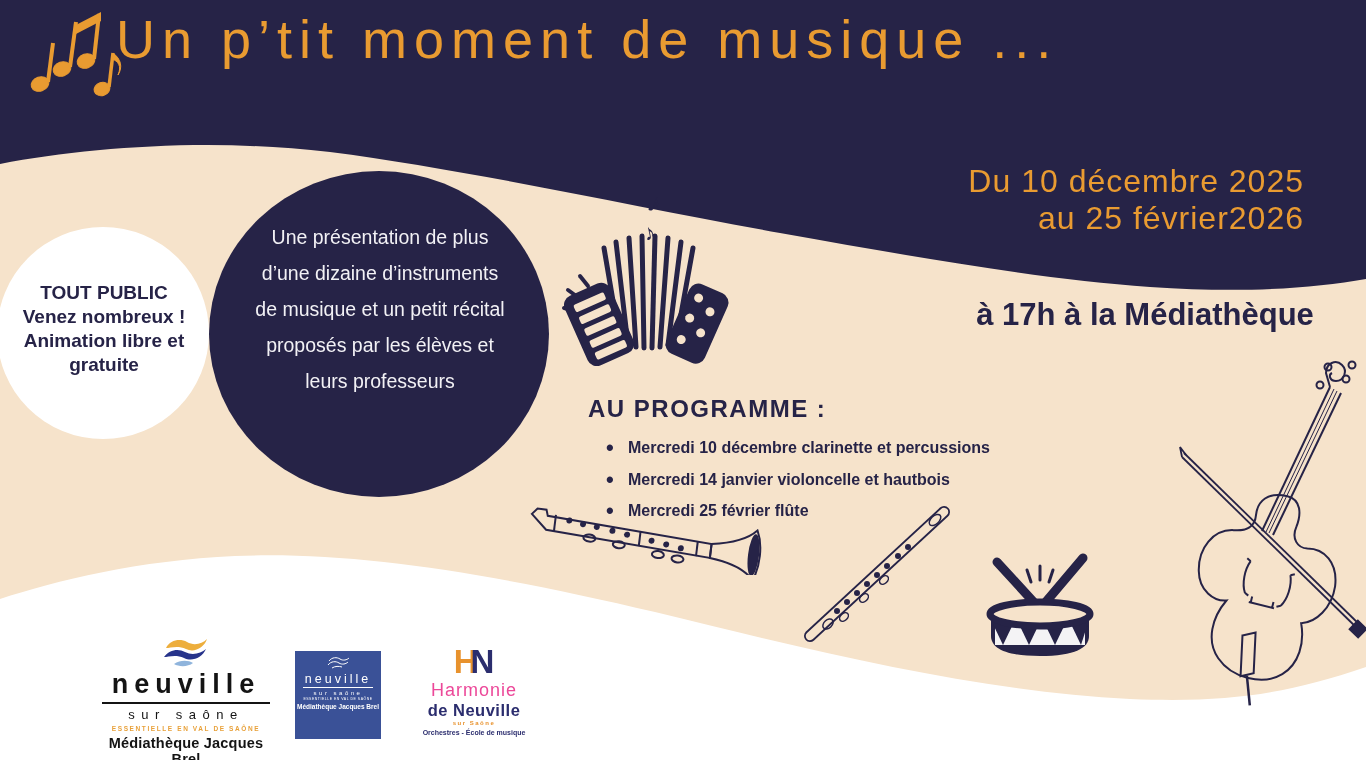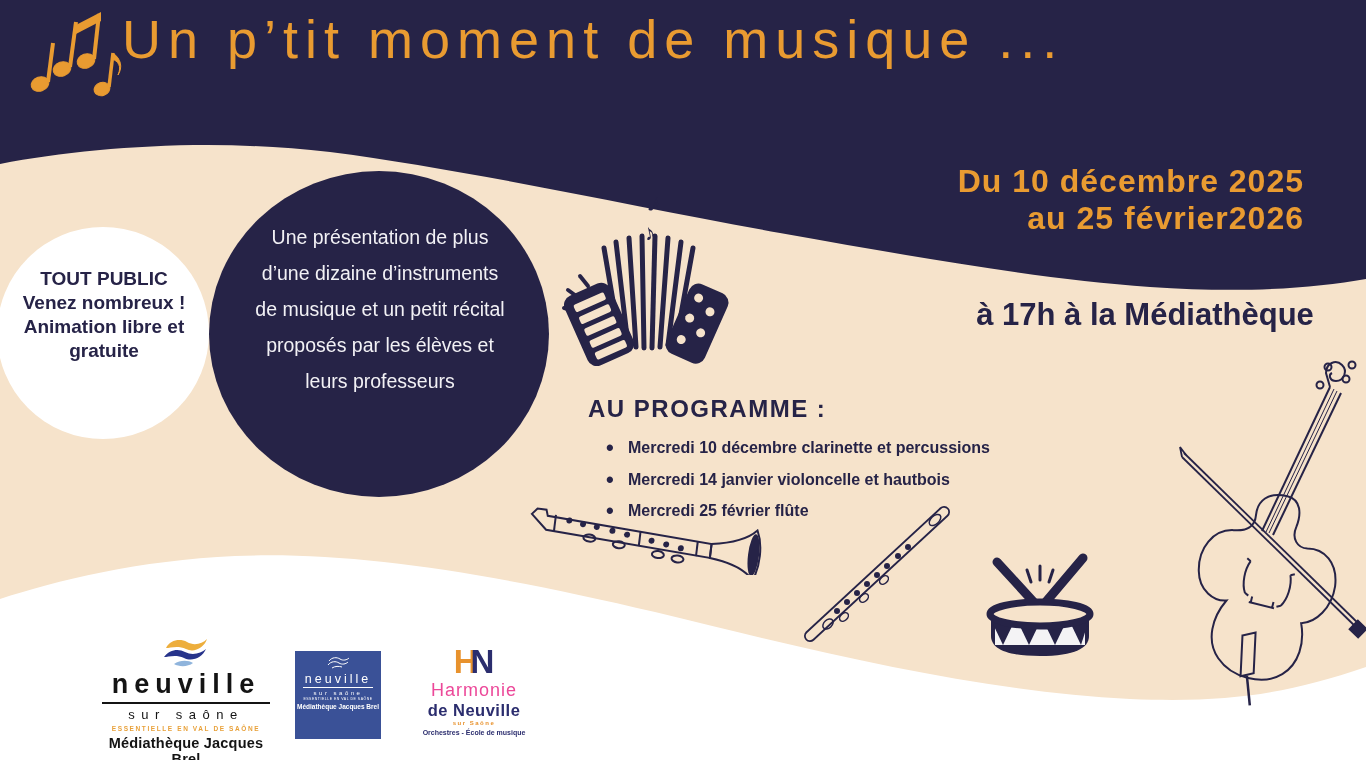--- a/index.html
+++ b/index.html
@@ -1,30 +1,30 @@
 <!DOCTYPE html>
 <html><head>
 <meta charset="utf-8">
 <style>
   * { margin:0; padding:0; box-sizing:border-box; }
   html,body { width:1366px; height:760px; }
   body { font-family:"Liberation Sans", sans-serif; background:#262347; }
   .poster { position:relative; width:1366px; height:760px; overflow:hidden; background:#262347; }
   .bg-svg { position:absolute; left:0; top:0; }
 
-  .title { position:absolute; left:122px; top:8px; font-size:54px; letter-spacing:7px;
+  .title { position:absolute; left:116px; top:8px; font-size:54px; letter-spacing:7px;
            color:#E99B31; font-weight:400; white-space:nowrap; }
   .subtitle { position:absolute; left:300px; right:24px; top:100px; text-align:right;
               font-size:27px; letter-spacing:2px; color:#F5F4F6; font-weight:400; white-space:nowrap; }
   .dates { position:absolute; right:62px; top:163px; text-align:right; color:#E99B31;
-           font-weight:700; font-size:32px; line-height:37px; letter-spacing:1px; }
+           font-weight:400; font-size:32px; line-height:37px; letter-spacing:1px; }
   .time-loc { position:absolute; right:26px; top:297px; width:390px; text-align:center;
               color:#262347; font-weight:700; font-size:31px; }
 
-  .audience-circle-text { position:absolute; left:2px; top:267px; width:204px; text-align:center;
+  .audience-circle-text { position:absolute; left:2px; top:281px; width:204px; text-align:center;
               color:#262347; font-weight:700; font-size:19px; line-height:24px; }
   .desc-circle-text { position:absolute; left:254px; top:219px; width:252px; text-align:center;
               color:#F2F1F5; font-weight:400; font-size:19.5px; line-height:36px; }
 
   .program { position:absolute; left:588px; top:370px; color:#262347;margin-top:25px; }
   .program-heading { font-weight:700; font-size:24px; letter-spacing:1.5px; }
   .program-items { margin-top:9px; }
   .program-item { position:relative; padding-left:40px; font-weight:700; font-size:16px;
                   line-height:31.5px; white-space:nowrap; }
   .program-item::before { content:"•"; position:absolute; left:18px; font-size:22px; }

